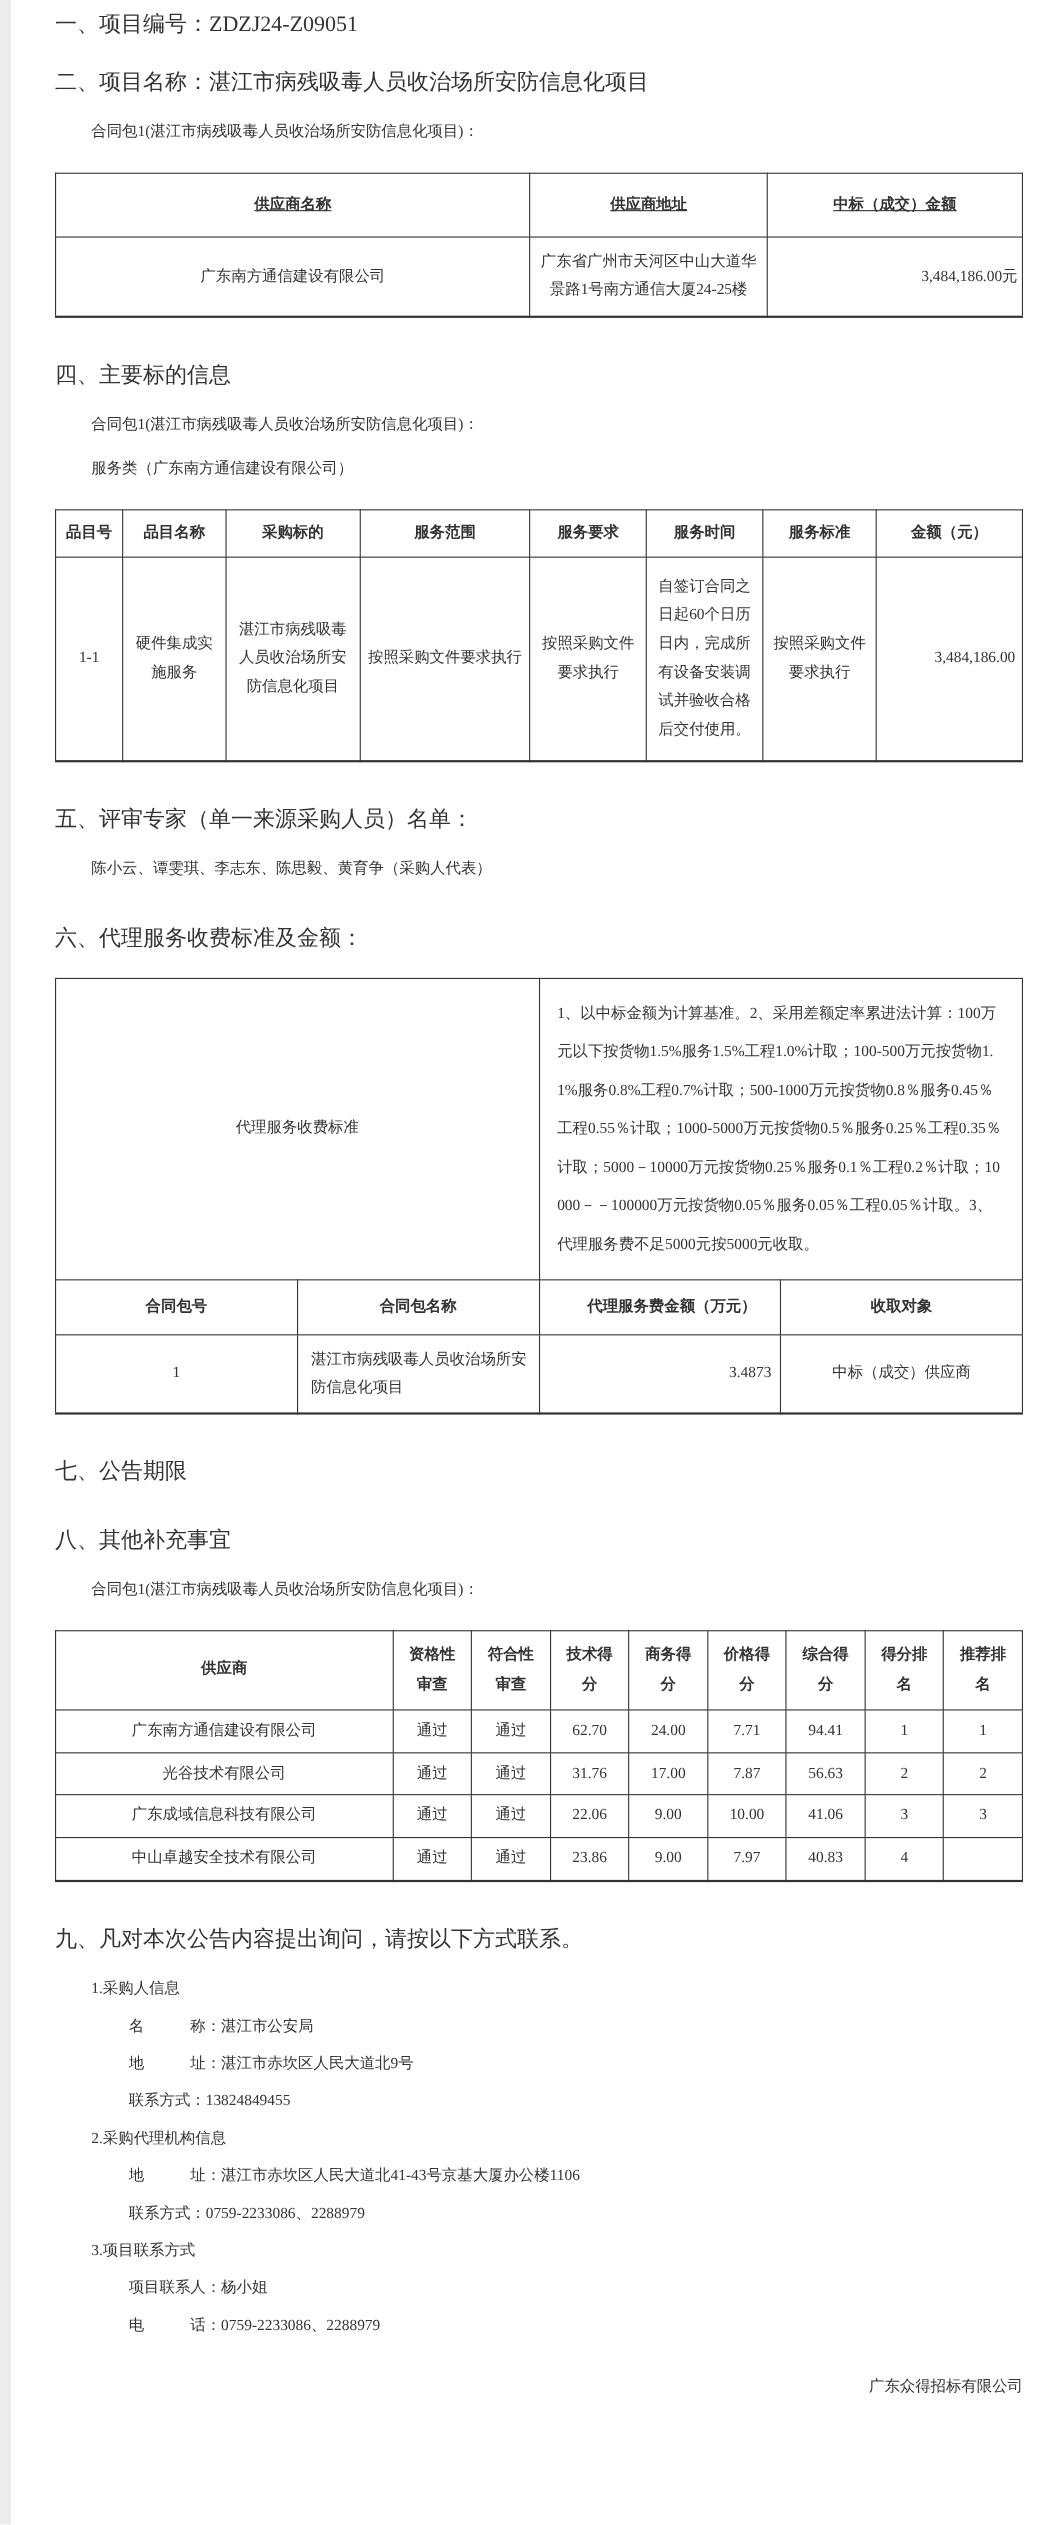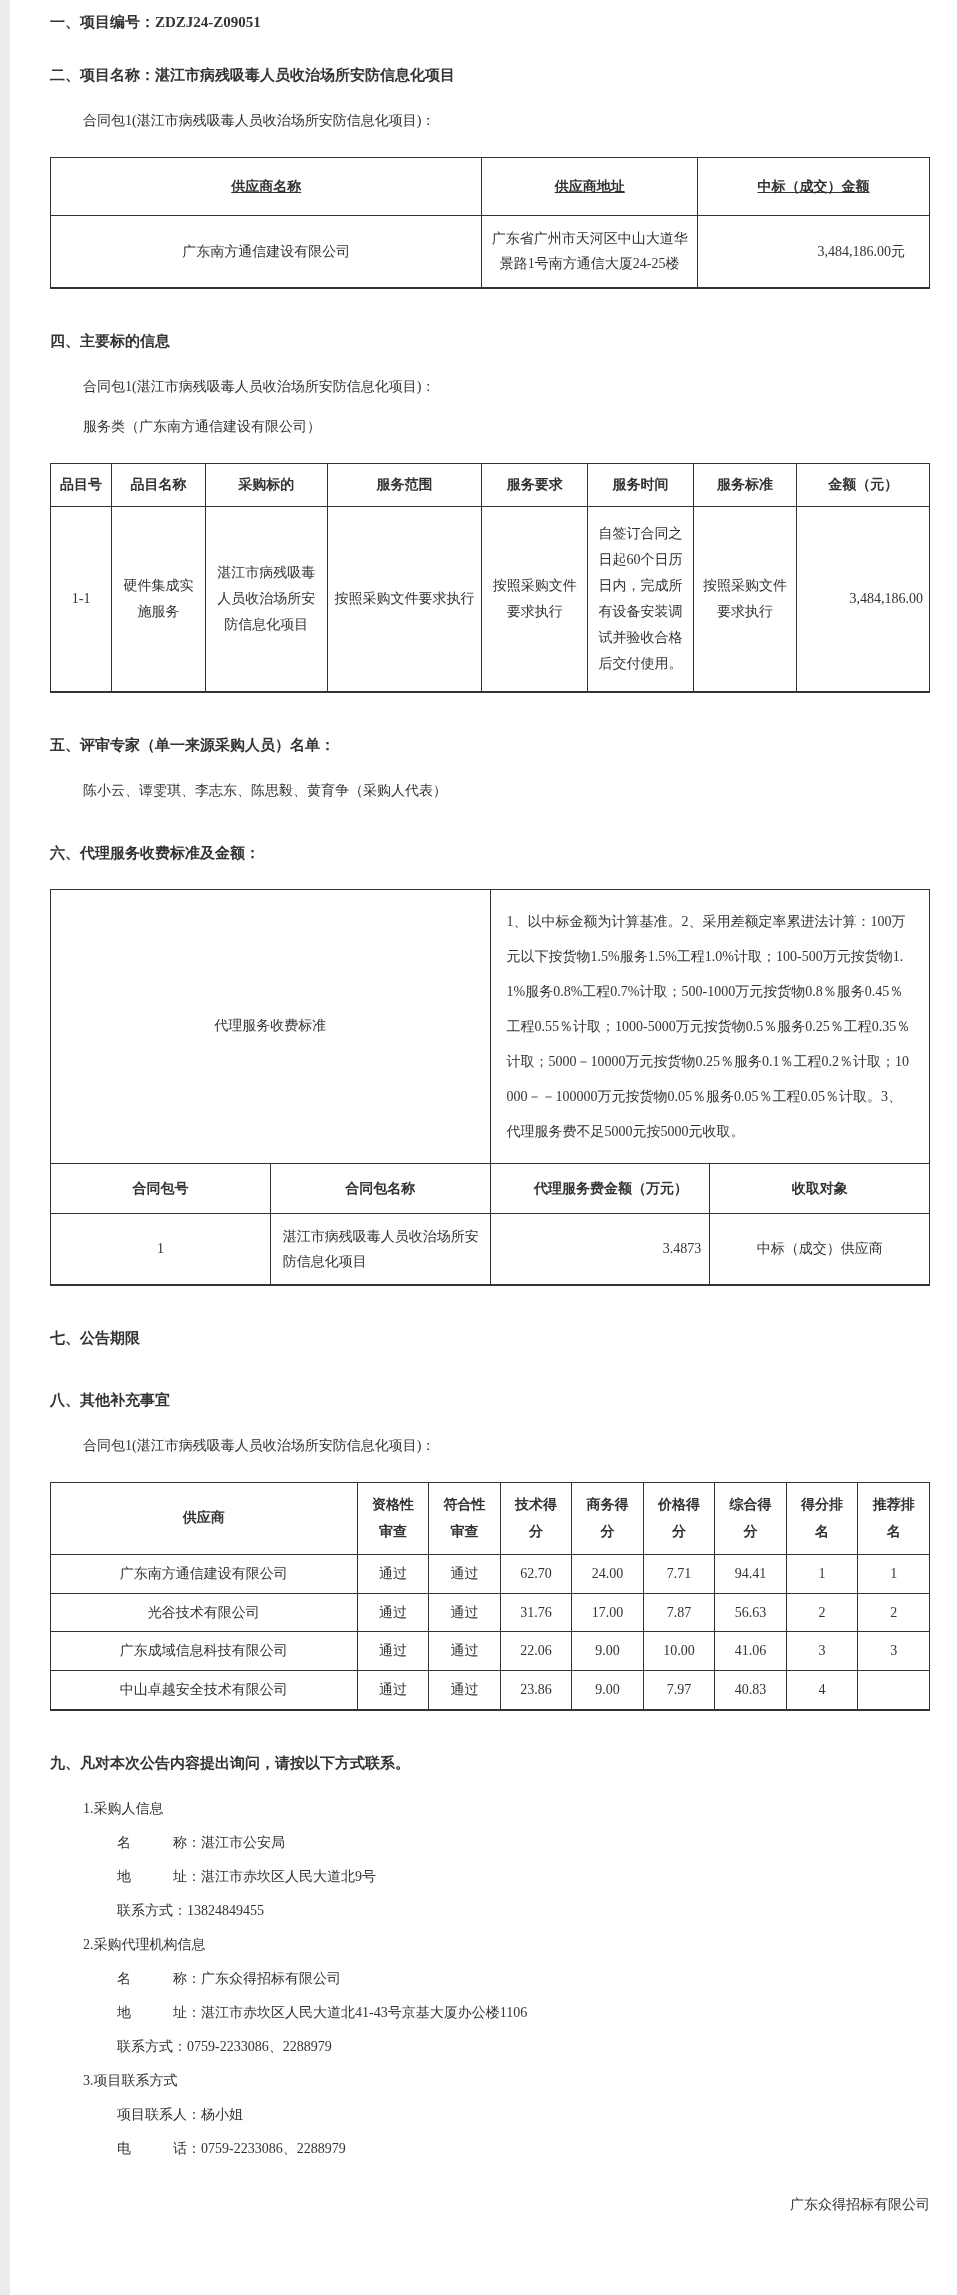--- a/index.html
+++ b/index.html
@@ -4,35 +4,35 @@
 <style>
   html,body{margin:0;padding:0;background:#ffffff;}
   body{
     width:957px;min-height:2295px;position:relative;
     font-family:"Liberation Serif","DejaVu Serif",serif;
     color:#333333;
   }
   .edge-strip{position:absolute;left:0;top:0;width:10px;height:100%;background:#ececec;}
   .page{box-sizing:border-box;width:957px;padding:12px 27px 30px 50px;}
 
-  .sec-heading{font-size:15px;font-weight:bold;line-height:20px;margin:0;}
+  .sec-heading{font-size:20px;font-weight:normal;line-height:20px;margin:0;}
   .mt-sec{margin-top:33px;}
   .mt-big{margin-top:42px;}
   .intro{font-size:14px;line-height:20px;margin:26px 0 0 33px;}
   .sub{font-size:14px;line-height:20px;margin:20px 0 0 33px;}
 
   table{width:100%;border-collapse:collapse;table-layout:fixed;margin-top:26px;}
   th,td{border:1px solid #333;font-size:14px;color:#333;text-align:center;
         vertical-align:middle;padding:10px 8px;line-height:1.8;word-break:break-all;}
   th{font-weight:bold;}
   .tbl{border-bottom:2px solid #333;}
 
   
   .t1 .c1{width:50%;} .t1 .c2{width:24%;} .t1 .c3{width:26%;}
-  .t1 td.amount{text-align:right;padding-right:24px;}
+  .t1 td.amount{text-align:right;padding-right:4px;}
   .t1 th{padding:16px 8px;text-decoration:underline;}
 
   
   .t2 .c1{width:6.5%;} .t2 .c2{width:10.5%;} .t2 .c3{width:14%;} .t2 .c4{width:18%;}
   .t2 .c5{width:12%;} .t2 .c6{width:12%;} .t2 .c7{width:11.7%;} .t2 .c8{width:15.3%;}
   .t2 th{padding:8px 4px;line-height:1.9;}
   .t2 td{padding:14px 6px;line-height:1.85;}
   .t2 td.amount{text-align:right;padding-right:6px;}
 
   
@@ -202,21 +202,20 @@
 
   <div class="contact-block">
     <div class="contact-title">1.采购人信息</div>
     <div class="contact-line">名　　　称：湛江市公安局</div>
     <div class="contact-line">地　　　址：湛江市赤坎区人民大道北9号</div>
     <div class="contact-line">联系方式：13824849455</div>
   </div>
 
   <div>
     <div class="contact-title">2.采购代理机构信息</div>
-    <div class="contact-line">名　　　称：广东众得招标有限公司</div>
     <div class="contact-line">地　　　址：湛江市赤坎区人民大道北41-43号京基大厦办公楼1106</div>
     <div class="contact-line">联系方式：0759-2233086、2288979</div>
   </div>
 
   <div>
     <div class="contact-title">3.项目联系方式</div>
     <div class="contact-line">项目联系人：杨小姐</div>
     <div class="contact-line">电　　　话：0759-2233086、2288979</div>
   </div>
 

